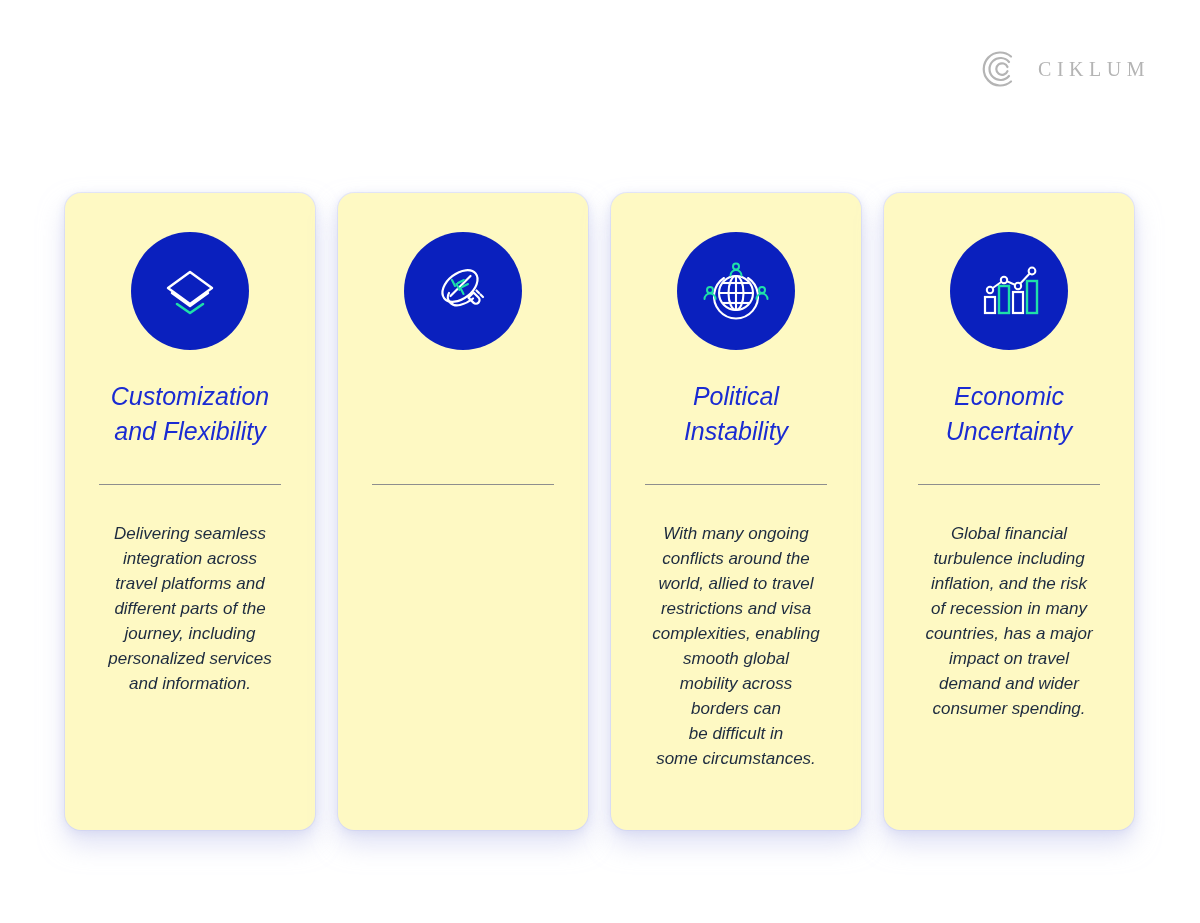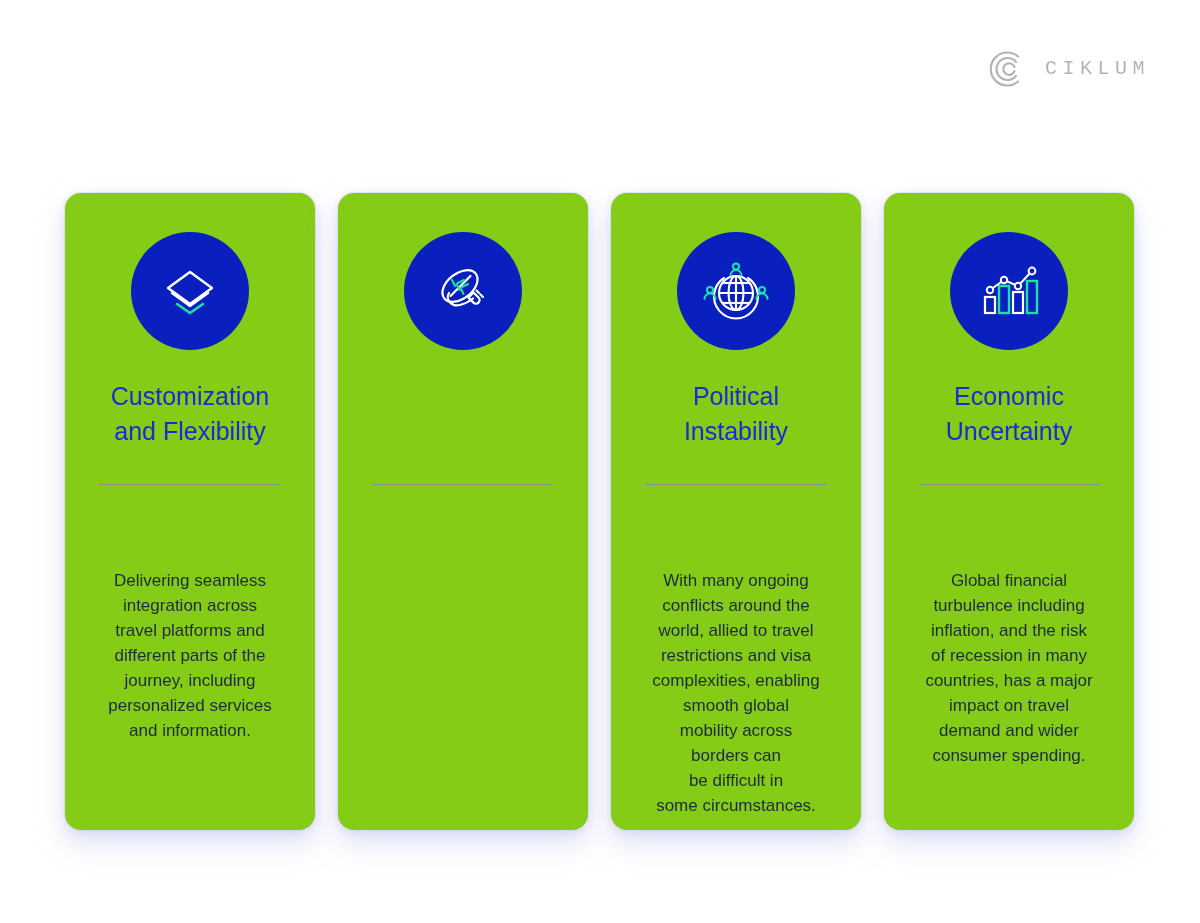--- a/index.html
+++ b/index.html
@@ -26,48 +26,49 @@
   }
   .brand-mark {
     width: 42px;
     height: 42px;
     display: block;
   }
   .brand-name {
     font-size: 20px;
     letter-spacing: 5.5px;
     color: #b4b4b4;
-    font-family: Liberation Mono, monospace;
+    font-family: Liberation Serif, serif;
     font-weight: 400;
     line-height: 1;
   }
 
   
   .card-row {
     position: absolute;
     left: 65px;
     top: 193px;
     width: 1070px;
     height: 637px;
     display: flex;
     gap: 23px;
   }
 
   .card {
     position: relative;
     width: 250px;
     flex: 0 0 250px;
-    background: #84cc16;
+    background: #fef9c3;
     border-radius: 16px;
     box-shadow:
       0 14px 26px rgba(196, 200, 236, 0.55),
       0 2px 10px rgba(196, 200, 236, 0.45),
       0 0 0 1px rgba(232, 234, 250, 0.9);
     box-sizing: border-box;
     padding: 0;
+    font-style: italic;
   }
 
   
   .icon-wrap {
     position: absolute;
     left: 50%;
     top: 39px;
     transform: translateX(-50%);
     width: 118px;
     height: 118px;
@@ -116,21 +117,20 @@
     right: 0;
     top: 328px;
     padding: 0 12px;
     box-sizing: border-box;
     text-align: center;
     color: #1d2b3f;
     font-size: 17px;
     line-height: 25px;
     font-family: "Liberation Sans", sans-serif;
     white-space: pre-line;
-    margin-top: 47px;
   }
   .card-body .hl {
     color: #2c40e2;
   }
 </style>
 </head>
 <body>
 
 <div class="brand">
   <svg class="brand-mark" viewBox="0 0 42 42">

